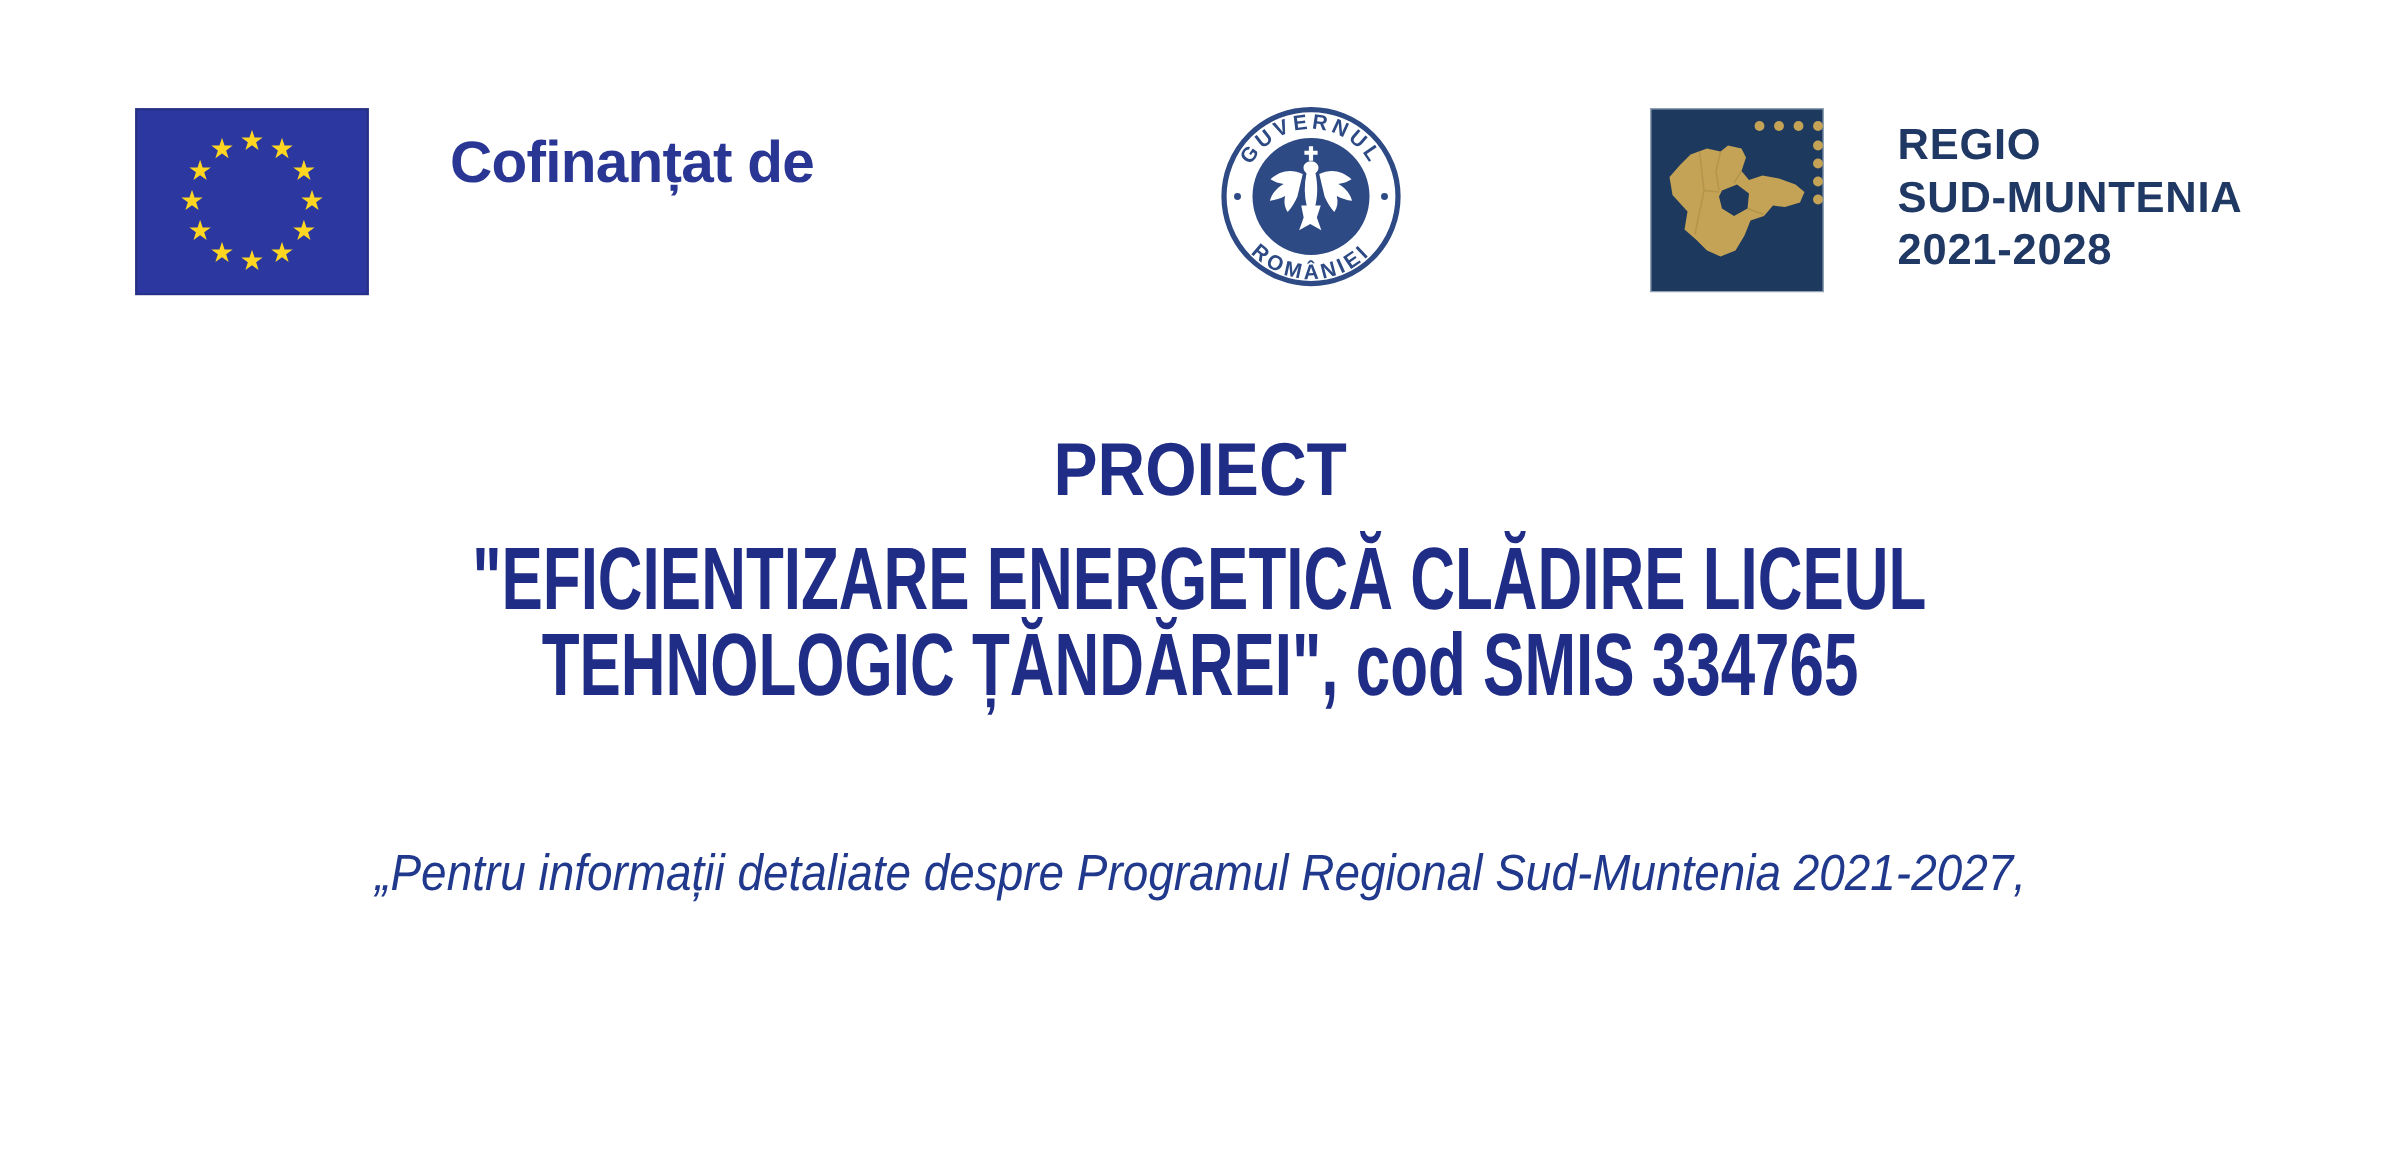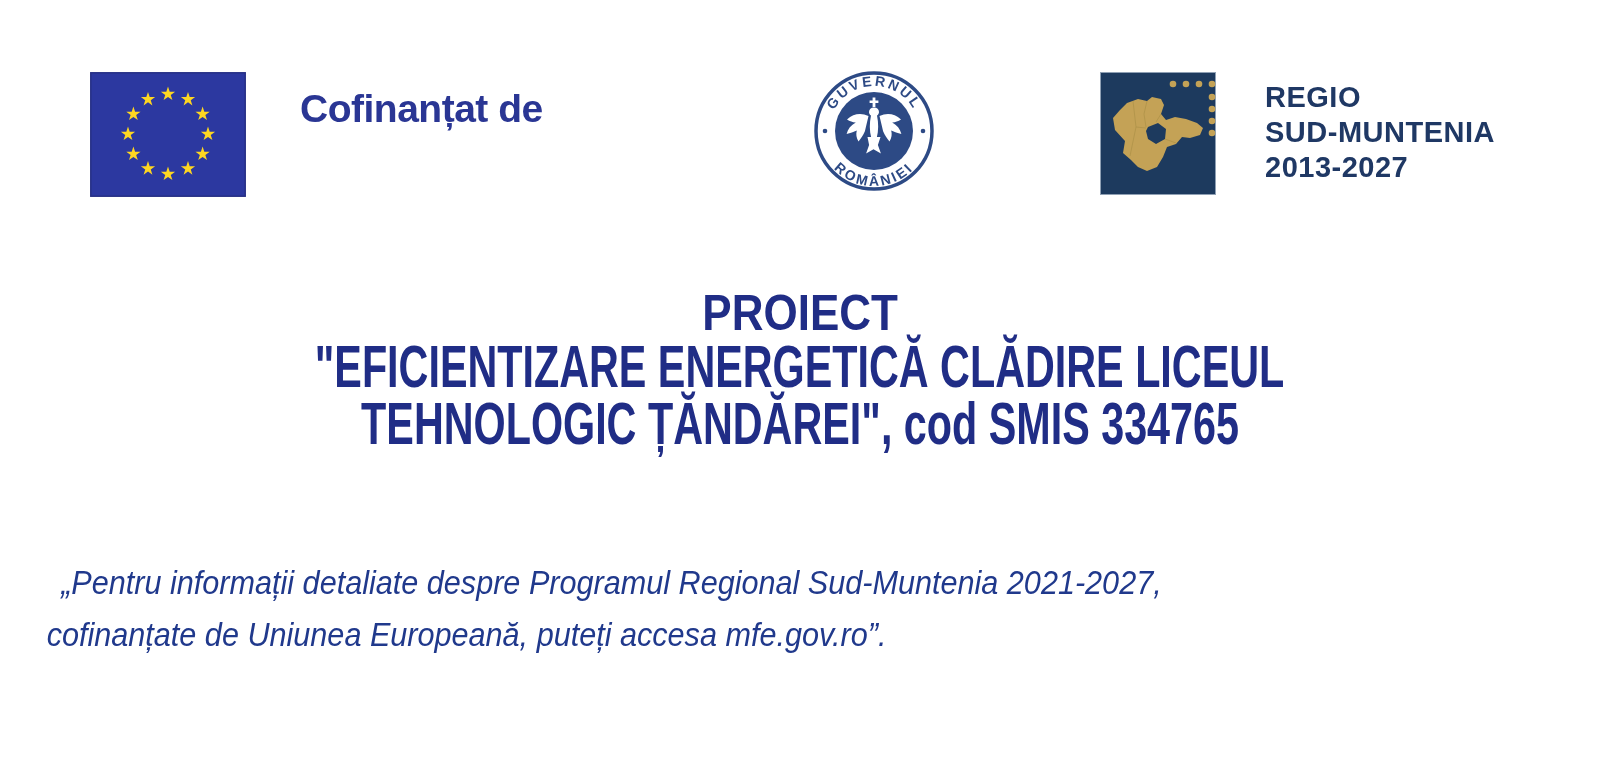--- a/index.html
+++ b/index.html
@@ -37,28 +37,28 @@
     position:absolute; left:1237px; top:80px;
     font-weight:bold; font-size:29px; line-height:35px;
     color:var(--regio-text,#1f3864); letter-spacing:0.5px; white-space:nowrap;margin-left:28px;
   }
 
   
   .title {
     position:absolute; left:0; right:0; top:288px; text-align:center;
     color:var(--title-color,#202d86); font-weight:bold;
   }
-  .title-main { font-size:50px; line-height:50px; margin-bottom:1px; }
+  .title-main { font-size:50px; line-height:50px; margin-bottom:20px; }
   .title-line { font-size:59px; line-height:57px; }
   .cond-88 { display:inline-block; transform:scaleX(0.88); transform-origin:50% 50%; white-space:nowrap; }
   .cond-70 { display:inline-block; transform:scaleX(0.70); transform-origin:50% 50%; white-space:nowrap; }
 
   
   .paragraph {
-    position:absolute; left:0; right:0; top:556px; 
+    position:absolute; left:0; right:0; top:556px; text-align:center;
     font-style:italic; font-size:34px; line-height:52px;
     color:var(--body-color,#20398c);
   }
   .cond-90 { display:inline-block; transform:scaleX(0.90); transform-origin:50% 50%; white-space:nowrap; }
 </style>
 </head>
 <body>
 
 <div class="canvas">
 
@@ -126,33 +126,32 @@
       <circle cx="112" cy="25" r="3.3"></circle>
         <circle cx="112" cy="37" r="3.3"></circle>
       <circle cx="112" cy="49" r="3.3"></circle>
         <circle cx="112" cy="61" r="3.3"></circle>
     </g>
   </svg>
 
   <div class="regio-text">
     <div>REGIO</div>
     <div>SUD-MUNTENIA</div>
-    <div>2013-2027</div>
+    <div>2021-2028</div>
   </div>
 
   <div class="title">
     <div class="title-main">
       <span class="cond-88">PROIECT</span>
     </div>
     <div class="title-line">
       <span class="cond-70">"EFICIENTIZARE ENERGETICĂ CLĂDIRE LICEUL</span>
     </div>
     <div class="title-line">
       <span class="cond-70">TEHNOLOGIC ȚĂNDĂREI", cod SMIS 334765</span>
     </div>
   </div>
 
   <div class="paragraph">
     <div><span class="cond-90">„Pentru informații detaliate despre Programul Regional Sud-Muntenia 2021-2027,</span></div>
-    <div><span class="cond-90">cofinanțate de Uniunea Europeană, puteți accesa mfe.gov.ro”.</span></div>
   </div>
 
 </div>
 
 </body></html>

